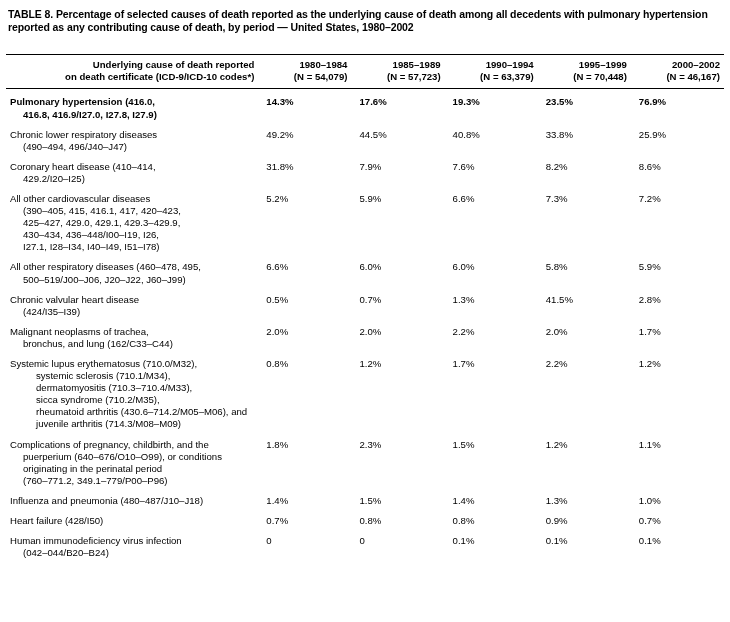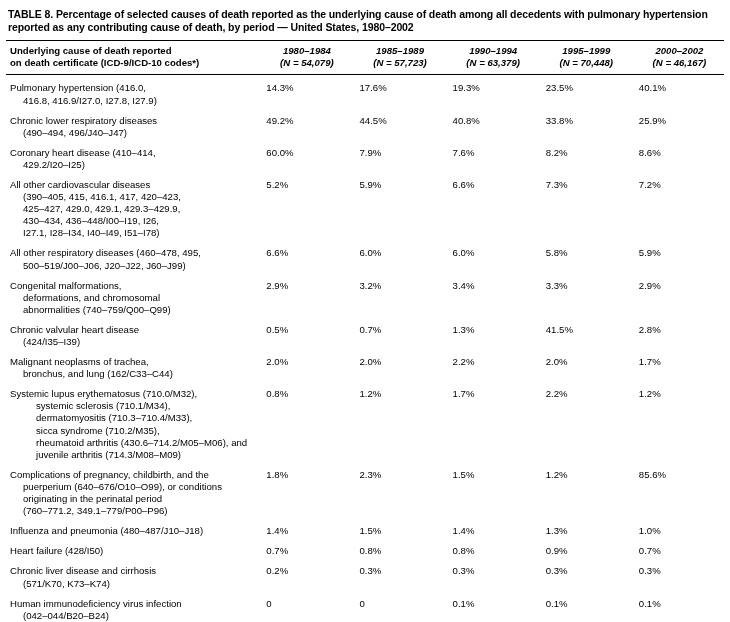--- a/index.html
+++ b/index.html
@@ -16,53 +16,52 @@
   }
   .page {
     width: 730px;
     box-sizing: border-box;
     padding: 6px 6px 0 6px;
   }
   .title {
     font-size: 10.5px;
     font-weight: bold;
     line-height: 13.2px;
-    margin: 2px 2px 6px 2px;
+    margin: 2px 2px 20px 2px;
     letter-spacing: -0.1px;
   }
   table.data {
     width: 718px;
     border-collapse: collapse;
     table-layout: fixed;
     font-size: 9.6px;
   }
   table.data col.c0 { width: 252px; }
   table.data col.cx { width: 93px; }
   thead th {
     font-weight: bold;
     font-size: 9.6px;
     line-height: 12px;
     vertical-align: bottom;
     padding: 4px 4px 5px 4px;
-    text-align: left;
+    text-align: right;
     border-top: 1.4px solid #000;
     border-bottom: 0.9px solid #000;
   }
   thead th.num {
-    text-align: center;
+    text-align: right;
     padding-left: 8px;
-    font-style: italic;
   }
   tbody td {
     font-size: 9.6px;
     line-height: 12.1px;
     vertical-align: top;
     padding: 6px 4px 2px 4px;
   }
-  tbody tr.first td { padding-top: 7px; }
+  tbody tr.first td { padding-top: 7px; font-weight: bold; }
   tbody td.num {
     padding-left: 8px;
     white-space: nowrap;
   }
   .lbl-main { display: block; }
   .lbl-sub {
     display: block;
     padding-left: 13px;
     text-indent: 0;
   }
@@ -118,39 +117,39 @@
     <tbody id="tbody">
         <tr class="first">
           <td>
             <span class="lbl-main">Pulmonary hypertension (416.0,</span>
             <span class="lbl-sub">416.8, 416.9/I27.0, I27.8, I27.9)</span>
           </td>
           <td class="num">14.3%</td>
           <td class="num">17.6%</td>
           <td class="num">19.3%</td>
           <td class="num">23.5%</td>
-          <td class="num">40.1%</td>
+          <td class="num">76.9%</td>
         </tr>
         <tr>
           <td>
             <span class="lbl-main">Chronic lower respiratory diseases</span>
             <span class="lbl-sub">(490–494, 496/J40–J47)</span>
           </td>
           <td class="num">49.2%</td>
           <td class="num">44.5%</td>
           <td class="num">40.8%</td>
           <td class="num">33.8%</td>
           <td class="num">25.9%</td>
         </tr>
         <tr>
           <td>
             <span class="lbl-main">Coronary heart disease (410–414,</span>
             <span class="lbl-sub">429.2/I20–I25)</span>
           </td>
-          <td class="num">60.0%</td>
+          <td class="num">31.8%</td>
           <td class="num">7.9%</td>
           <td class="num">7.6%</td>
           <td class="num">8.2%</td>
           <td class="num">8.6%</td>
         </tr>
         <tr>
           <td>
             <span class="lbl-main">All other cardiovascular diseases</span>
             <span class="lbl-sub">(390–405, 415, 416.1, 417, 420–423,</span>
             <span class="lbl-sub">425–427, 429.0, 429.1, 429.3–429.9,</span>
@@ -166,32 +165,20 @@
         <tr>
           <td>
             <span class="lbl-main">All other respiratory diseases (460–478, 495,</span>
             <span class="lbl-sub">500–519/J00–J06, J20–J22, J60–J99)</span>
           </td>
           <td class="num">6.6%</td>
           <td class="num">6.0%</td>
           <td class="num">6.0%</td>
           <td class="num">5.8%</td>
           <td class="num">5.9%</td>
-        </tr>
-        <tr>
-          <td>
-            <span class="lbl-main">Congenital malformations,</span>
-            <span class="lbl-sub">deformations, and chromosomal</span>
-            <span class="lbl-sub">abnormalities (740–759/Q00–Q99)</span>
-          </td>
-          <td class="num">2.9%</td>
-          <td class="num">3.2%</td>
-          <td class="num">3.4%</td>
-          <td class="num">3.3%</td>
-          <td class="num">2.9%</td>
         </tr>
         <tr>
           <td>
             <span class="lbl-main">Chronic valvular heart disease</span>
             <span class="lbl-sub">(424/I35–I39)</span>
           </td>
           <td class="num">0.5%</td>
           <td class="num">0.7%</td>
           <td class="num">1.3%</td>
           <td class="num">41.5%</td>
@@ -227,21 +214,21 @@
           <td>
             <span class="lbl-main">Complications of pregnancy, childbirth, and the</span>
             <span class="lbl-sub">puerperium (640–676/O10–O99), or conditions</span>
             <span class="lbl-sub">originating in the perinatal period</span>
             <span class="lbl-sub">(760–771.2, 349.1–779/P00–P96)</span>
           </td>
           <td class="num">1.8%</td>
           <td class="num">2.3%</td>
           <td class="num">1.5%</td>
           <td class="num">1.2%</td>
-          <td class="num">85.6%</td>
+          <td class="num">1.1%</td>
         </tr>
         <tr>
           <td>
             <span class="lbl-main">Influenza and pneumonia (480–487/J10–J18)</span>
           </td>
           <td class="num">1.4%</td>
           <td class="num">1.5%</td>
           <td class="num">1.4%</td>
           <td class="num">1.3%</td>
           <td class="num">1.0%</td>
@@ -251,31 +238,20 @@
             <span class="lbl-main">Heart failure (428/I50)</span>
           </td>
           <td class="num">0.7%</td>
           <td class="num">0.8%</td>
           <td class="num">0.8%</td>
           <td class="num">0.9%</td>
           <td class="num">0.7%</td>
         </tr>
         <tr>
           <td>
-            <span class="lbl-main">Chronic liver disease and cirrhosis</span>
-            <span class="lbl-sub">(571/K70, K73–K74)</span>
-          </td>
-          <td class="num">0.2%</td>
-          <td class="num">0.3%</td>
-          <td class="num">0.3%</td>
-          <td class="num">0.3%</td>
-          <td class="num">0.3%</td>
-        </tr>
-        <tr>
-          <td>
             <span class="lbl-main">Human immunodeficiency virus infection</span>
             <span class="lbl-sub">(042–044/B20–B24)</span>
           </td>
           <td class="num">0</td>
           <td class="num">0</td>
           <td class="num">0.1%</td>
           <td class="num">0.1%</td>
           <td class="num">0.1%</td>
         </tr>
       </tbody>

